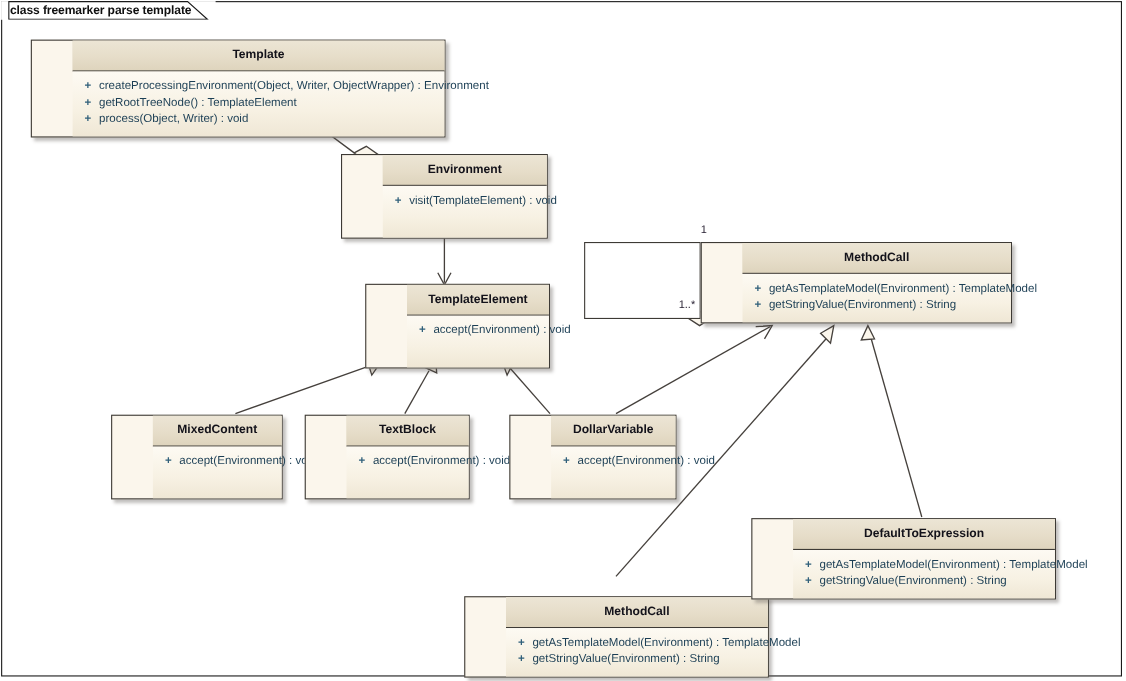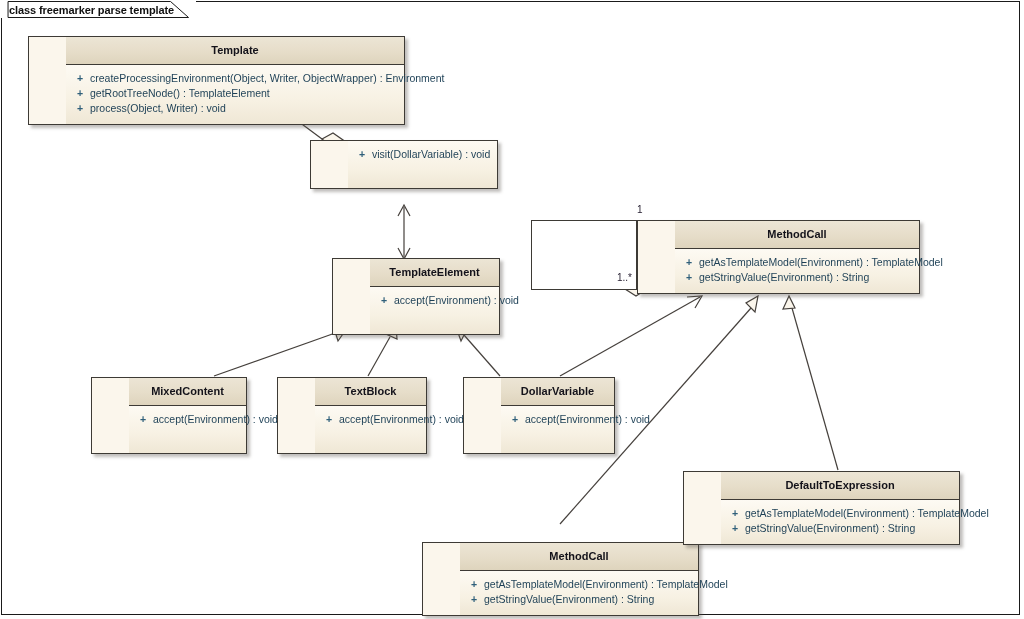--- a/index.html
+++ b/index.html
@@ -220,24 +220,25 @@
         <span class="op-sig">getRootTreeNode() : TemplateElement</span>
       </div>
       <div class="op-row">
         <span class="op-vis">+</span>
         <span class="op-sig">process(Object, Writer) : void</span>
       </div>
     </div>
   </div>
 
   <div class="uml-class" style="left:310px; top:140px; width:188px;">
-    <div class="cls-ops" style="padding-bottom:26px;">
-      <div class="op-row">
-        <span class="op-vis">+</span>
-        <span class="op-sig">visit(DollarVariable) : void</span>
+    <div class="cls-name">Environment</div>
+    <div class="cls-ops" style="padding-bottom:26px;">
+      <div class="op-row">
+        <span class="op-vis">+</span>
+        <span class="op-sig">visit(TemplateElement) : void</span>
       </div>
     </div>
   </div>
 
   <div class="uml-class" style="left:332px; top:258px; width:168px;">
     <div class="cls-name">TemplateElement</div>
     <div class="cls-ops" style="padding-bottom:26px;">
       <div class="op-row">
         <span class="op-vis">+</span>
         <span class="op-sig">accept(Environment) : void</span>
@@ -257,21 +258,21 @@
       <div class="op-row">
         <span class="op-vis">+</span>
         <span class="op-sig">getStringValue(Environment) : String</span>
       </div>
     </div>
   </div>
 
   <div class="conn-label" style="left:637px; top:205px;">1</div>
   <div class="conn-label" style="left:617px; top:273px;">1..*</div>
 
-  <div class="uml-class" style="left:91px; top:377px; width:156px;">
+  <div class="uml-class" style="left:101px; top:377px; width:156px;">
     <div class="cls-name">MixedContent</div>
     <div class="cls-ops" style="padding-bottom:26px;">
       <div class="op-row">
         <span class="op-vis">+</span>
         <span class="op-sig">accept(Environment) : void</span>
       </div>
     </div>
   </div>
 
   <div class="uml-class" style="left:277px; top:377px; width:150px;">

